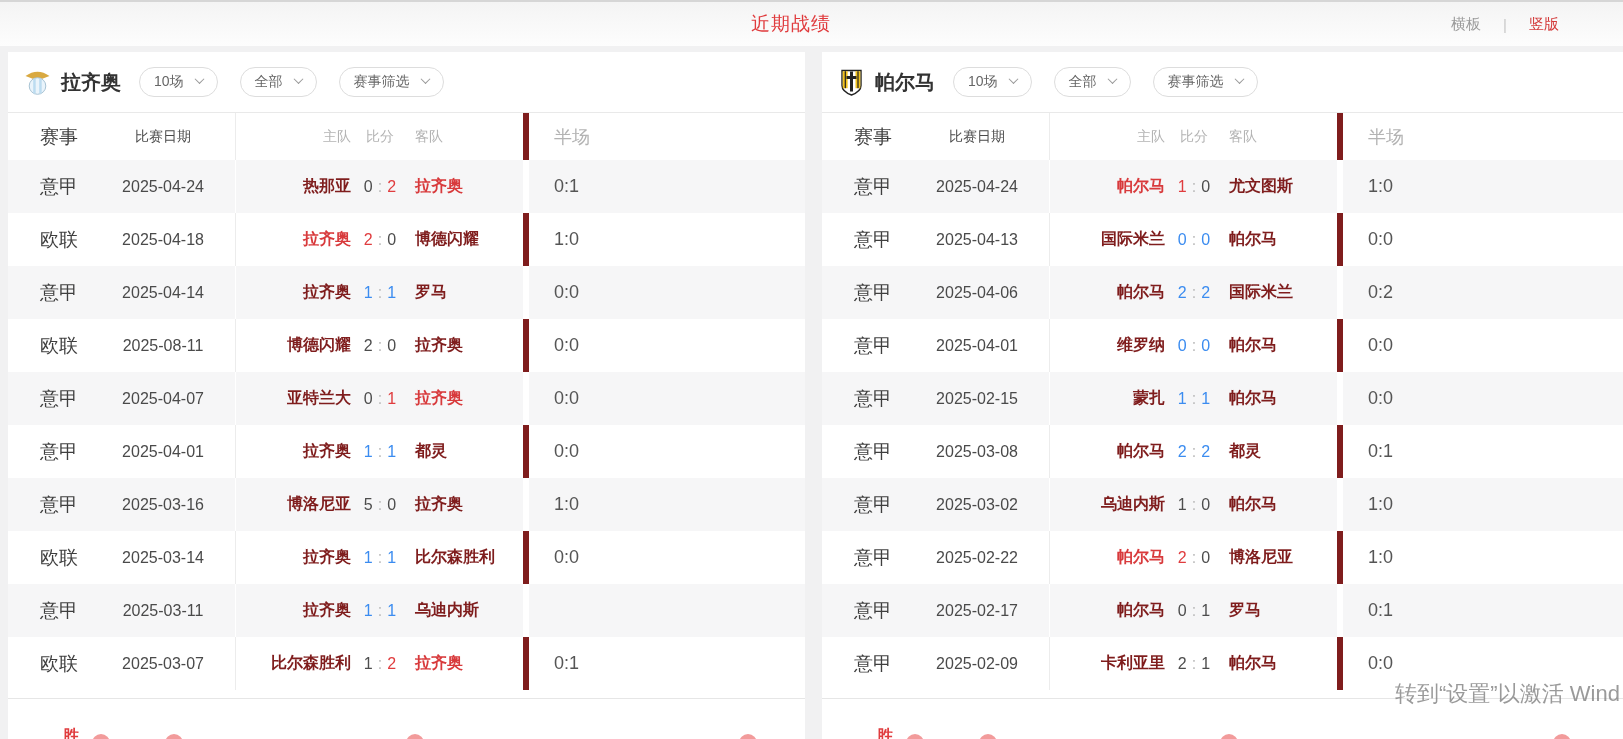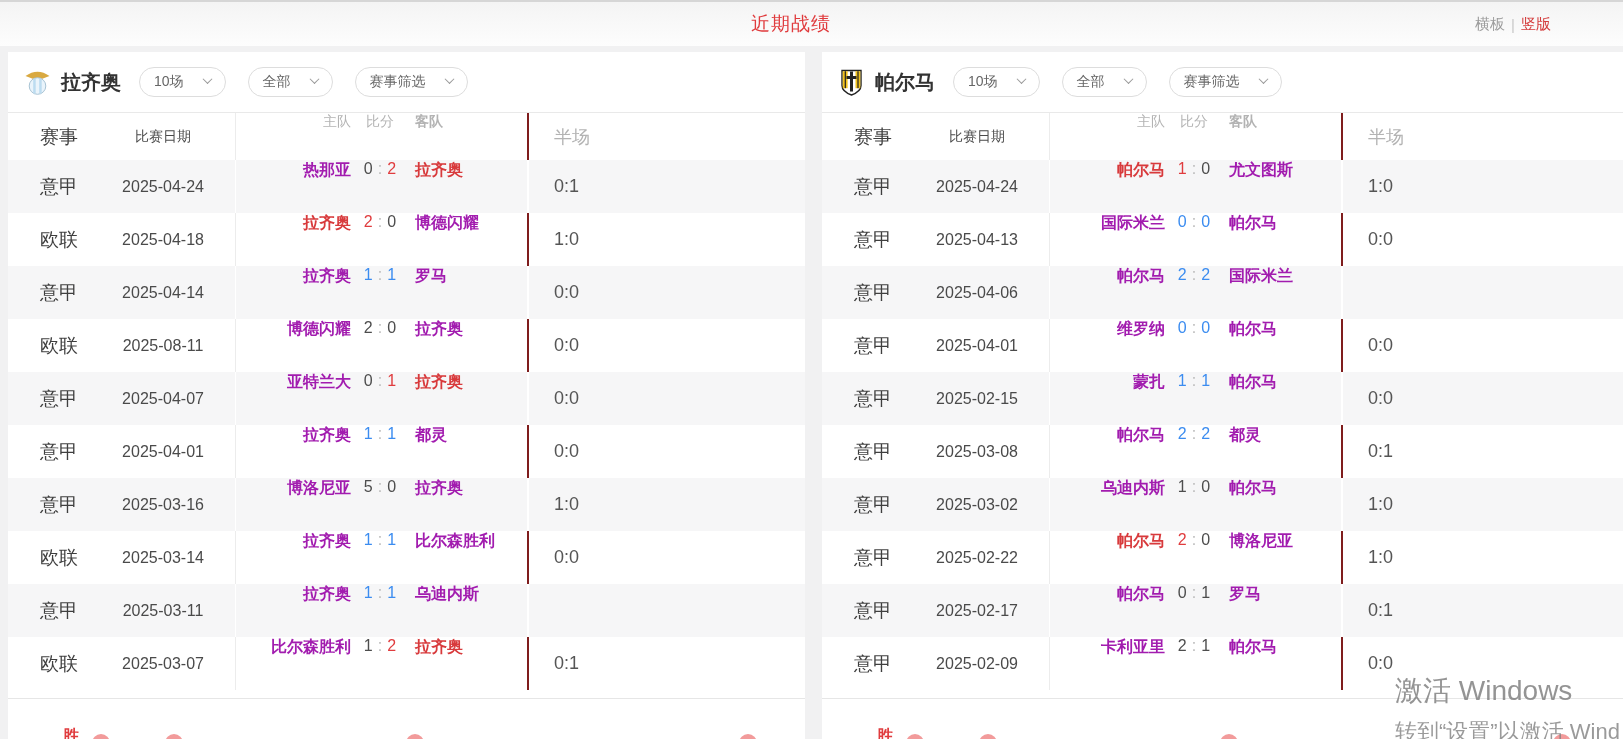--- a/index.html
+++ b/index.html
@@ -4,55 +4,55 @@
 <style>
   * { margin:0; padding:0; box-sizing:border-box; }
   html,body { width:1623px; height:739px; overflow:hidden;
     font-family:"Liberation Sans","DejaVu Sans",sans-serif; background:#f1f1f2; }
 
   
   .topbar { position:relative; height:46px; background:linear-gradient(#f4f4f4,#fdfdfd);
     border-top:2px solid #d6d6d6;padding-left:34px; }
   .page-title { position:absolute; left:791px; top:50%; transform:translate(-50%,-50%);
     color:#e03b3d; font-size:19px; letter-spacing:1px; }
-  .layout-switch { position:absolute; right:72px; top:50%; transform:translateY(-50%);
-    font-size:15px; display:flex; align-items:center; gap:6px;text-align:center; }
+  .layout-switch { position:absolute; right:64px; top:50%; transform:translateY(-50%);
+    font-size:15px; display:flex; align-items:center; gap:22px;text-align:center; }
   .layout-switch .lnk-gray { color:#9b9b9b; cursor:pointer; }
   .layout-switch .sep { color:#c9c9c9; }
   .layout-switch .lnk-red { color:#d43c3c; cursor:pointer; }
 
   
   .panels { display:flex; margin:6px 0 0 8px; gap:17px; align-items:flex-start; }
   .panel { background:#fff; width:797px; position:relative; }
   .panel.right { width:801px; }
 
   .panel-head { height:60px; display:flex; align-items:center; padding-left:16px; gap:10px; }
   .team-logo { width:27px; height:27px; flex:0 0 auto; }
   .team-name { font-size:20px; font-weight:bold; color:#333; margin-right:8px; }
-  .pill { display:flex; align-items:center; gap:20px; height:30px; padding:0 14px;
+  .pill { display:flex; align-items:center; gap:12px; height:30px; padding:0 14px;
     border:1px solid #ddd; border-radius:16px; background:#fff; color:#666;
     font-size:14px; cursor:pointer; margin-right:12px; }
   .chev { width:7px; height:7px; border-right:1px solid #999; border-bottom:1px solid #999;
     transform:rotate(45deg) translate(-1px,-1px); margin-top:-3px; }
 
   
   .thead, .row { display:flex; align-items:center; }
   .thead { height:48px; border-top:1px solid #e9e9e9; color:#b3b3b3; font-size:14px; }
   .row { height:53px; font-size:16px; }
   .row.alt { background:#f6f6f7; }
   .secA { width:228px; height:100%; display:flex; align-items:center; border-right:1px solid #ececec; }
-  .secB { width:293px; height:100%; display:flex; align-items:flex-start; border-right:2px solid #7f1d1d; }
+  .secB { width:293px; height:100%; display:flex; align-items:center; border-right:6px solid #7f1d1d; }
   .secC { flex:1; height:100%; display:flex; align-items:center; }
   .row.alt .secA, .row.alt .secB { border-right-color:#fff; }
   .comp { width:58px; margin-left:32px; font-size:19px; color:#3f3f3f; }
   .date { width:130px; text-align:center; color:#4a4a4a; }
   .home { width:115px; text-align:right; }
   .score { width:58px; text-align:center; white-space:nowrap; }
-  .away { flex:1; text-align:left; padding-left:6px;font-weight:bold; }
-  .team { font-weight:bold; color:#a21caf; }
+  .away { flex:1; text-align:left; padding-left:6px; }
+  .team { font-weight:bold; color:#7f1d1d; }
   .team.focal { color:#d83a3c; }
   .colon { color:#bbb; padding:0 5px; font-weight:normal; }
   .sc-dark { color:#4d4d4d; } .sc-red { color:#e03c3e; } .sc-blue { color:#3b8cf0; }
   .ht { padding-left:25px; font-size:18px; color:#555; }
 
   
   .tfoot { border-top:1px solid #e6e6e6; margin-top:8px; height:60px; position:relative; background:#fff; }
   .win-label { position:absolute; left:55px; top:27px; color:#e03c3e; font-size:16px; font-weight:bold; }
   .dot { position:absolute; top:35px; width:18px; height:18px; border-radius:50%; background:#f29b9b; }
 
@@ -331,20 +331,23 @@
         <div class="row alt">
           <div class="secA">
             <span class="comp">意甲</span>
             <span class="date">2025-04-06</span>
           </div>
           <div class="secB">
             <span class="home team">帕尔马</span>
             <span class="score"><span class="sc-blue">2</span><span class="colon">:</span><span class="sc-blue">2</span></span>
             <span class="away team">国际米兰</span>
           </div>
+          <div class="secC">
+            <span class="ht">0:2</span>
+          </div>
         </div>
         <div class="row">
           <div class="secA">
             <span class="comp">意甲</span>
             <span class="date">2025-04-01</span>
           </div>
           <div class="secB">
             <span class="home team">维罗纳</span>
             <span class="score"><span class="sc-blue">0</span><span class="colon">:</span><span class="sc-blue">0</span></span>
             <span class="away team">帕尔马</span>
@@ -442,15 +445,14 @@
       <span class="win-label">胜</span>
       <span class="dot" style="left:84px"></span>
       <span class="dot" style="left:157px"></span>
       <span class="dot" style="left:398px"></span>
       <span class="dot" style="left:731px"></span>
     </div>
   </div>
 </div>
 
 <div class="watermark">
-  <div class="wm1">激活 Windows</div>
   <div class="wm2">转到“设置”以激活 Wind</div>
 </div>
 
 </body></html>

